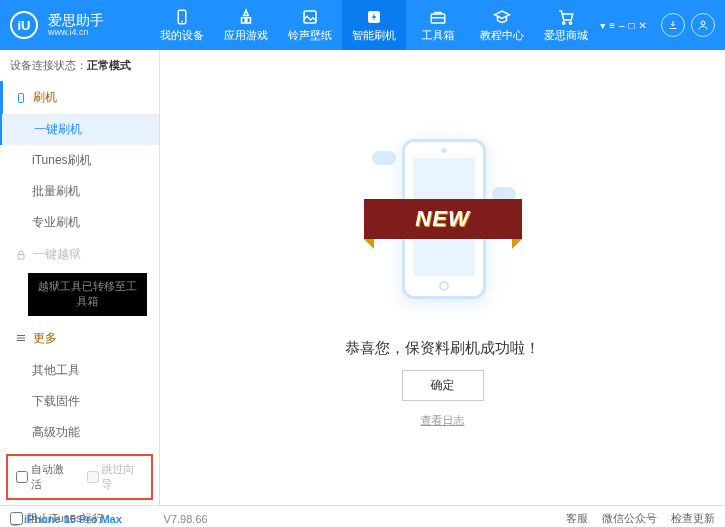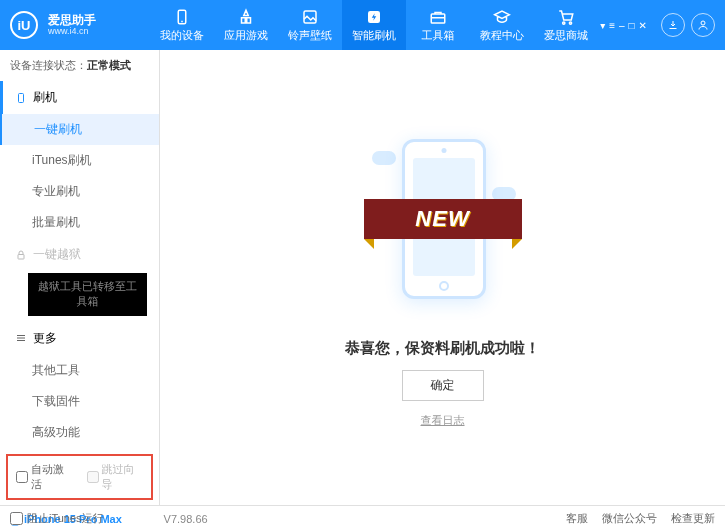--- a/index.html
+++ b/index.html
@@ -2,39 +2,39 @@
 <html><head>
 <meta charset="utf-8">
 <style>
 * { margin: 0; padding: 0; box-sizing: border-box; font-family: "Microsoft YaHei", sans-serif; }
 body { width: 725px; height: 527px; background: #fff; overflow: hidden; }
 
 .titlebar { height: 50px; background: #1e90ff; display: flex; align-items: center; padding: 0 10px; }
 .logo-section { display: flex; align-items: center; gap: 10px; width: 140px; }
 .logo-circle { width: 28px; height: 28px; border: 2px solid #fff; border-radius: 50%; display: flex; align-items: center; justify-content: center; color: #fff; font-size: 13px; font-weight: bold; }
 .logo-text { color: #fff; }
-.app-name { font-size: 12px; font-weight: bold; line-height: 1; }
+.app-name { font-size: 14px; font-weight: normal; line-height: 1; }
 .app-url { font-size: 9px; opacity: 0.85; }
 
 .nav-tabs { display: flex; flex: 1; height: 100%; }
 .nav-tab { width: 64px; display: flex; flex-direction: column; align-items: center; justify-content: center; color: #fff; font-size: 11px; cursor: pointer; gap: 2px; }
 .nav-tab.active { background: #0a7cf0; }
 .nav-icon { width: 18px; height: 18px; }
 
 .title-right { display: flex; align-items: center; gap: 6px; margin-left: auto; }
 .title-small { color: #fff; font-size: 10px; display: flex; gap: 4px; margin-right: 8px; }
 .title-small span { cursor: pointer; }
 .circle-btn { width: 24px; height: 24px; border: 1.5px solid rgba(255,255,255,0.7); border-radius: 50%; display: flex; align-items: center; justify-content: center; cursor: pointer; }
 
 .body-area { display: flex; height: 455px; }
 .sidebar { width: 160px; border-right: 1px solid #e0e0e0; display: flex; flex-direction: column; font-size: 12px; }
 .status-bar { padding: 8px 10px; color: #666; font-size: 11px; }
 .status-bar b { color: #333; }
 
-.side-group-hdr { display: flex; align-items: center; gap: 6px; padding: 8px 12px; color: #000000; border-left: 3px solid transparent; }
+.side-group-hdr { display: flex; align-items: center; gap: 6px; padding: 8px 12px; color: #a16207; border-left: 3px solid transparent; }
 .side-group-hdr.blue { border-left-color: #1e90ff; }
 .side-item { padding: 7px 10px 7px 32px; color: #666; cursor: pointer; }
 .side-item.active { background: #e8f2ff; color: #1e90ff; border-left: 2px solid #1e90ff; }
 .side-note { background: #000000; margin: 2px 12px 6px 28px; padding: 6px 8px; font-size: 11px; color: #888; text-align: center; line-height: 1.4; }
 
 .red-box { border: 2px solid #e74c3c; margin: 6px; padding: 6px 8px; display: flex; gap: 14px; align-items: center; }
 .cb { display: flex; align-items: center; gap: 3px; font-size: 11px; color: #666; }
 .cb.disabled { color: #bbb; }
 .cb input { width: 12px; height: 12px; }
 
@@ -49,21 +49,21 @@
 .phone-home { position: absolute; bottom: 5px; left: 50%; transform: translateX(-50%); width: 10px; height: 10px; border-radius: 50%; border: 2px solid #cde5ff; }
 .cloud { position: absolute; width: 24px; height: 14px; background: #d8ecff; border-radius: 10px; }
 .cloud.c1 { left: -6px; top: 24px; }
 .cloud.c2 { right: -8px; top: 60px; }
 .new-banner { position: absolute; top: 72px; left: -14px; right: -14px; height: 40px; background: #7f1d1d; display: flex; align-items: center; justify-content: center; }
 .new-banner::before, .new-banner::after { content: ""; position: absolute; top: 100%; border: 5px solid transparent; }
 .new-banner::before { left: 0; border-top-color: #d49c00; border-right-color: #d49c00; }
 .new-banner::after { right: 0; border-top-color: #d49c00; border-left-color: #d49c00; }
 .new-text { color: #fff; font-weight: 900; font-size: 22px; font-style: italic; letter-spacing: 1px; text-shadow: 1px 1px 0 #e09e00; }
 
-.success-msg { font-size: 15px; color: #333; font-weight: bold; }
+.success-msg { font-size: 15px; color: #333; }
 .ok-btn { padding: 6px 28px; border: 1px solid #ccc; background: #fff; font-size: 12px; cursor: pointer; color: #333; }
 .log-link { font-size: 11px; color: #999; text-decoration: underline; cursor: pointer; }
 
 .footer { height: 26px; border-top: 1px solid #e0e0e0; display: flex; align-items: center; padding: 0 10px; font-size: 11px; color: #666; }
 .footer-left { display: flex; align-items: center; gap: 4px; }
 .footer-right { margin-left: auto; display: flex; gap: 14px; }
 .version { margin-left: 60px; color: #888; }
 </style>
 </head>
 <body>
@@ -155,22 +155,22 @@
     </div>
 
     <div class="side-group-hdr blue">
       <svg width="12" height="12" viewBox="0 0 24 24" fill="none" stroke="#1e90ff" stroke-width="2">
           <rect x="7" y="3" width="10" height="18" rx="2"></rect>
         </svg>
       <span>刷机</span>
     </div>
     <div class="side-item active">一键刷机</div>
     <div class="side-item">iTunes刷机</div>
+    <div class="side-item">批量刷机</div>
     <div class="side-item">专业刷机</div>
-    <div class="side-item">批量刷机</div>
 
     <div class="side-group-hdr" style="color:#bbb">
       <svg width="12" height="12" viewBox="0 0 24 24" fill="none" stroke="#bbb" stroke-width="2">
           <rect x="6" y="11" width="12" height="9" rx="1"></rect>
           <path d="M8 11 V8 a4 4 0 0 1 8 0 v3"></path>
         </svg>
       <span>一键越狱</span>
     </div>
     <div class="side-note">越狱工具已转移至工具箱</div>
 

